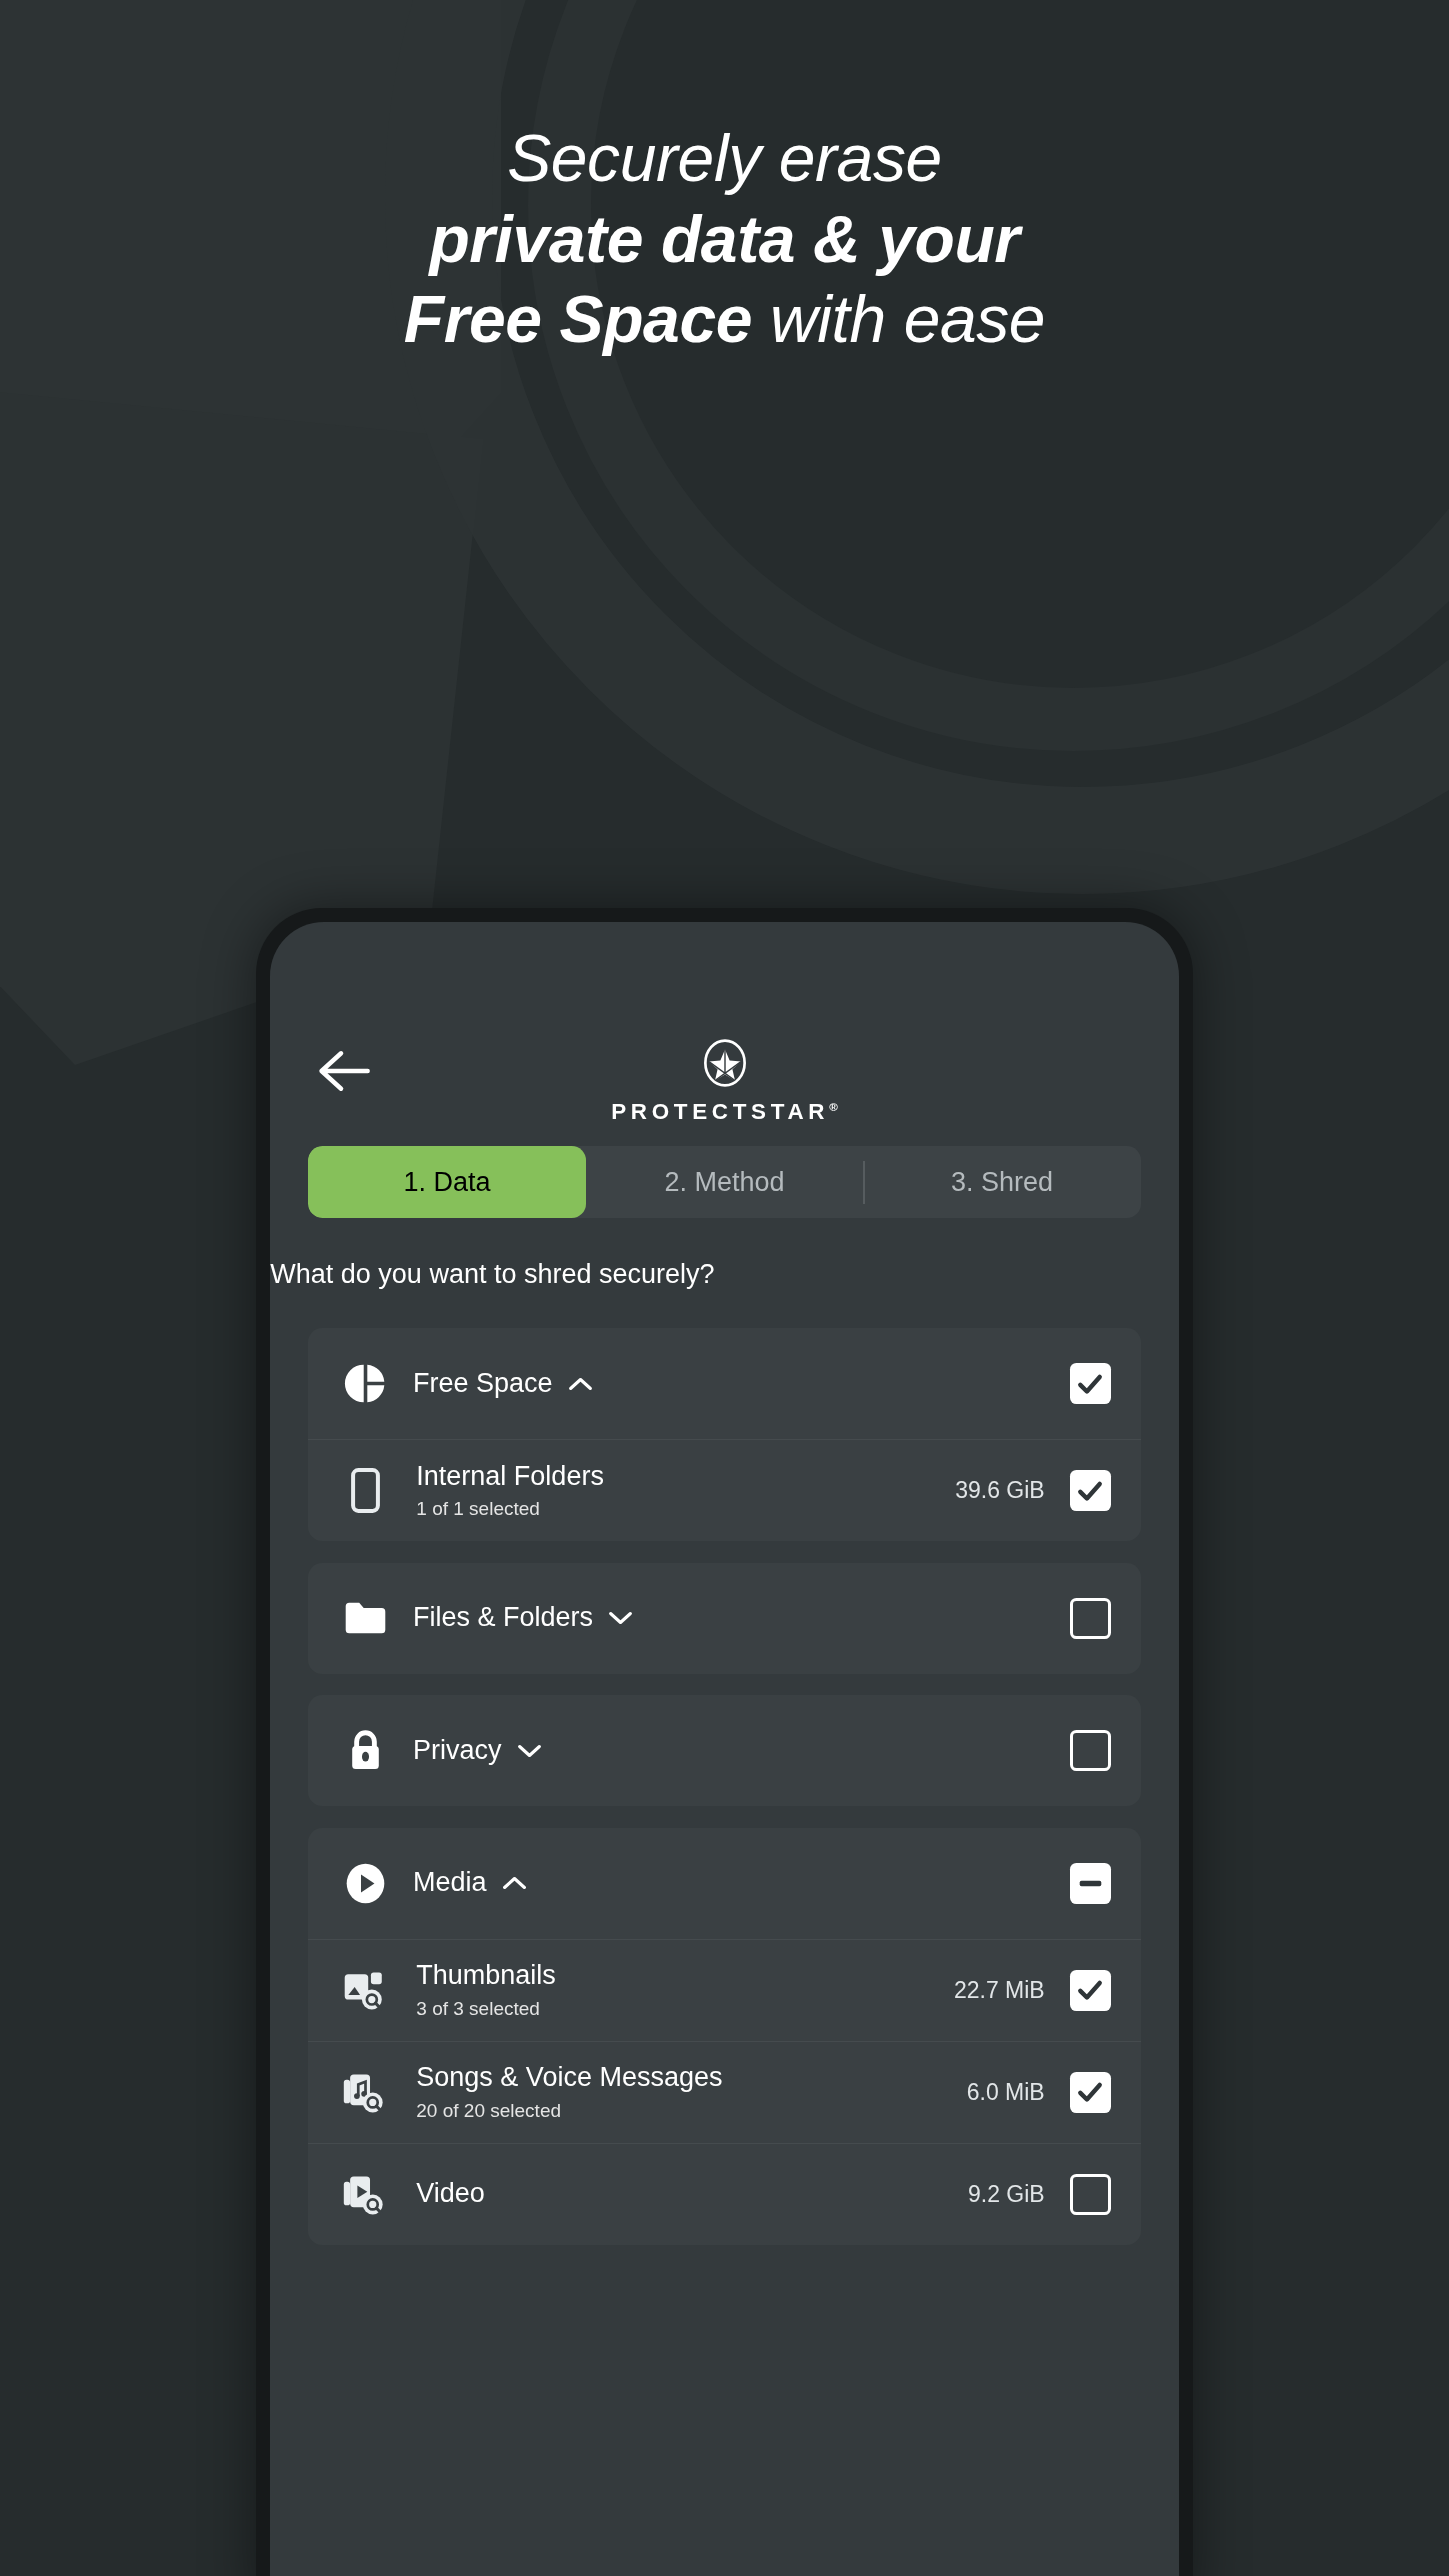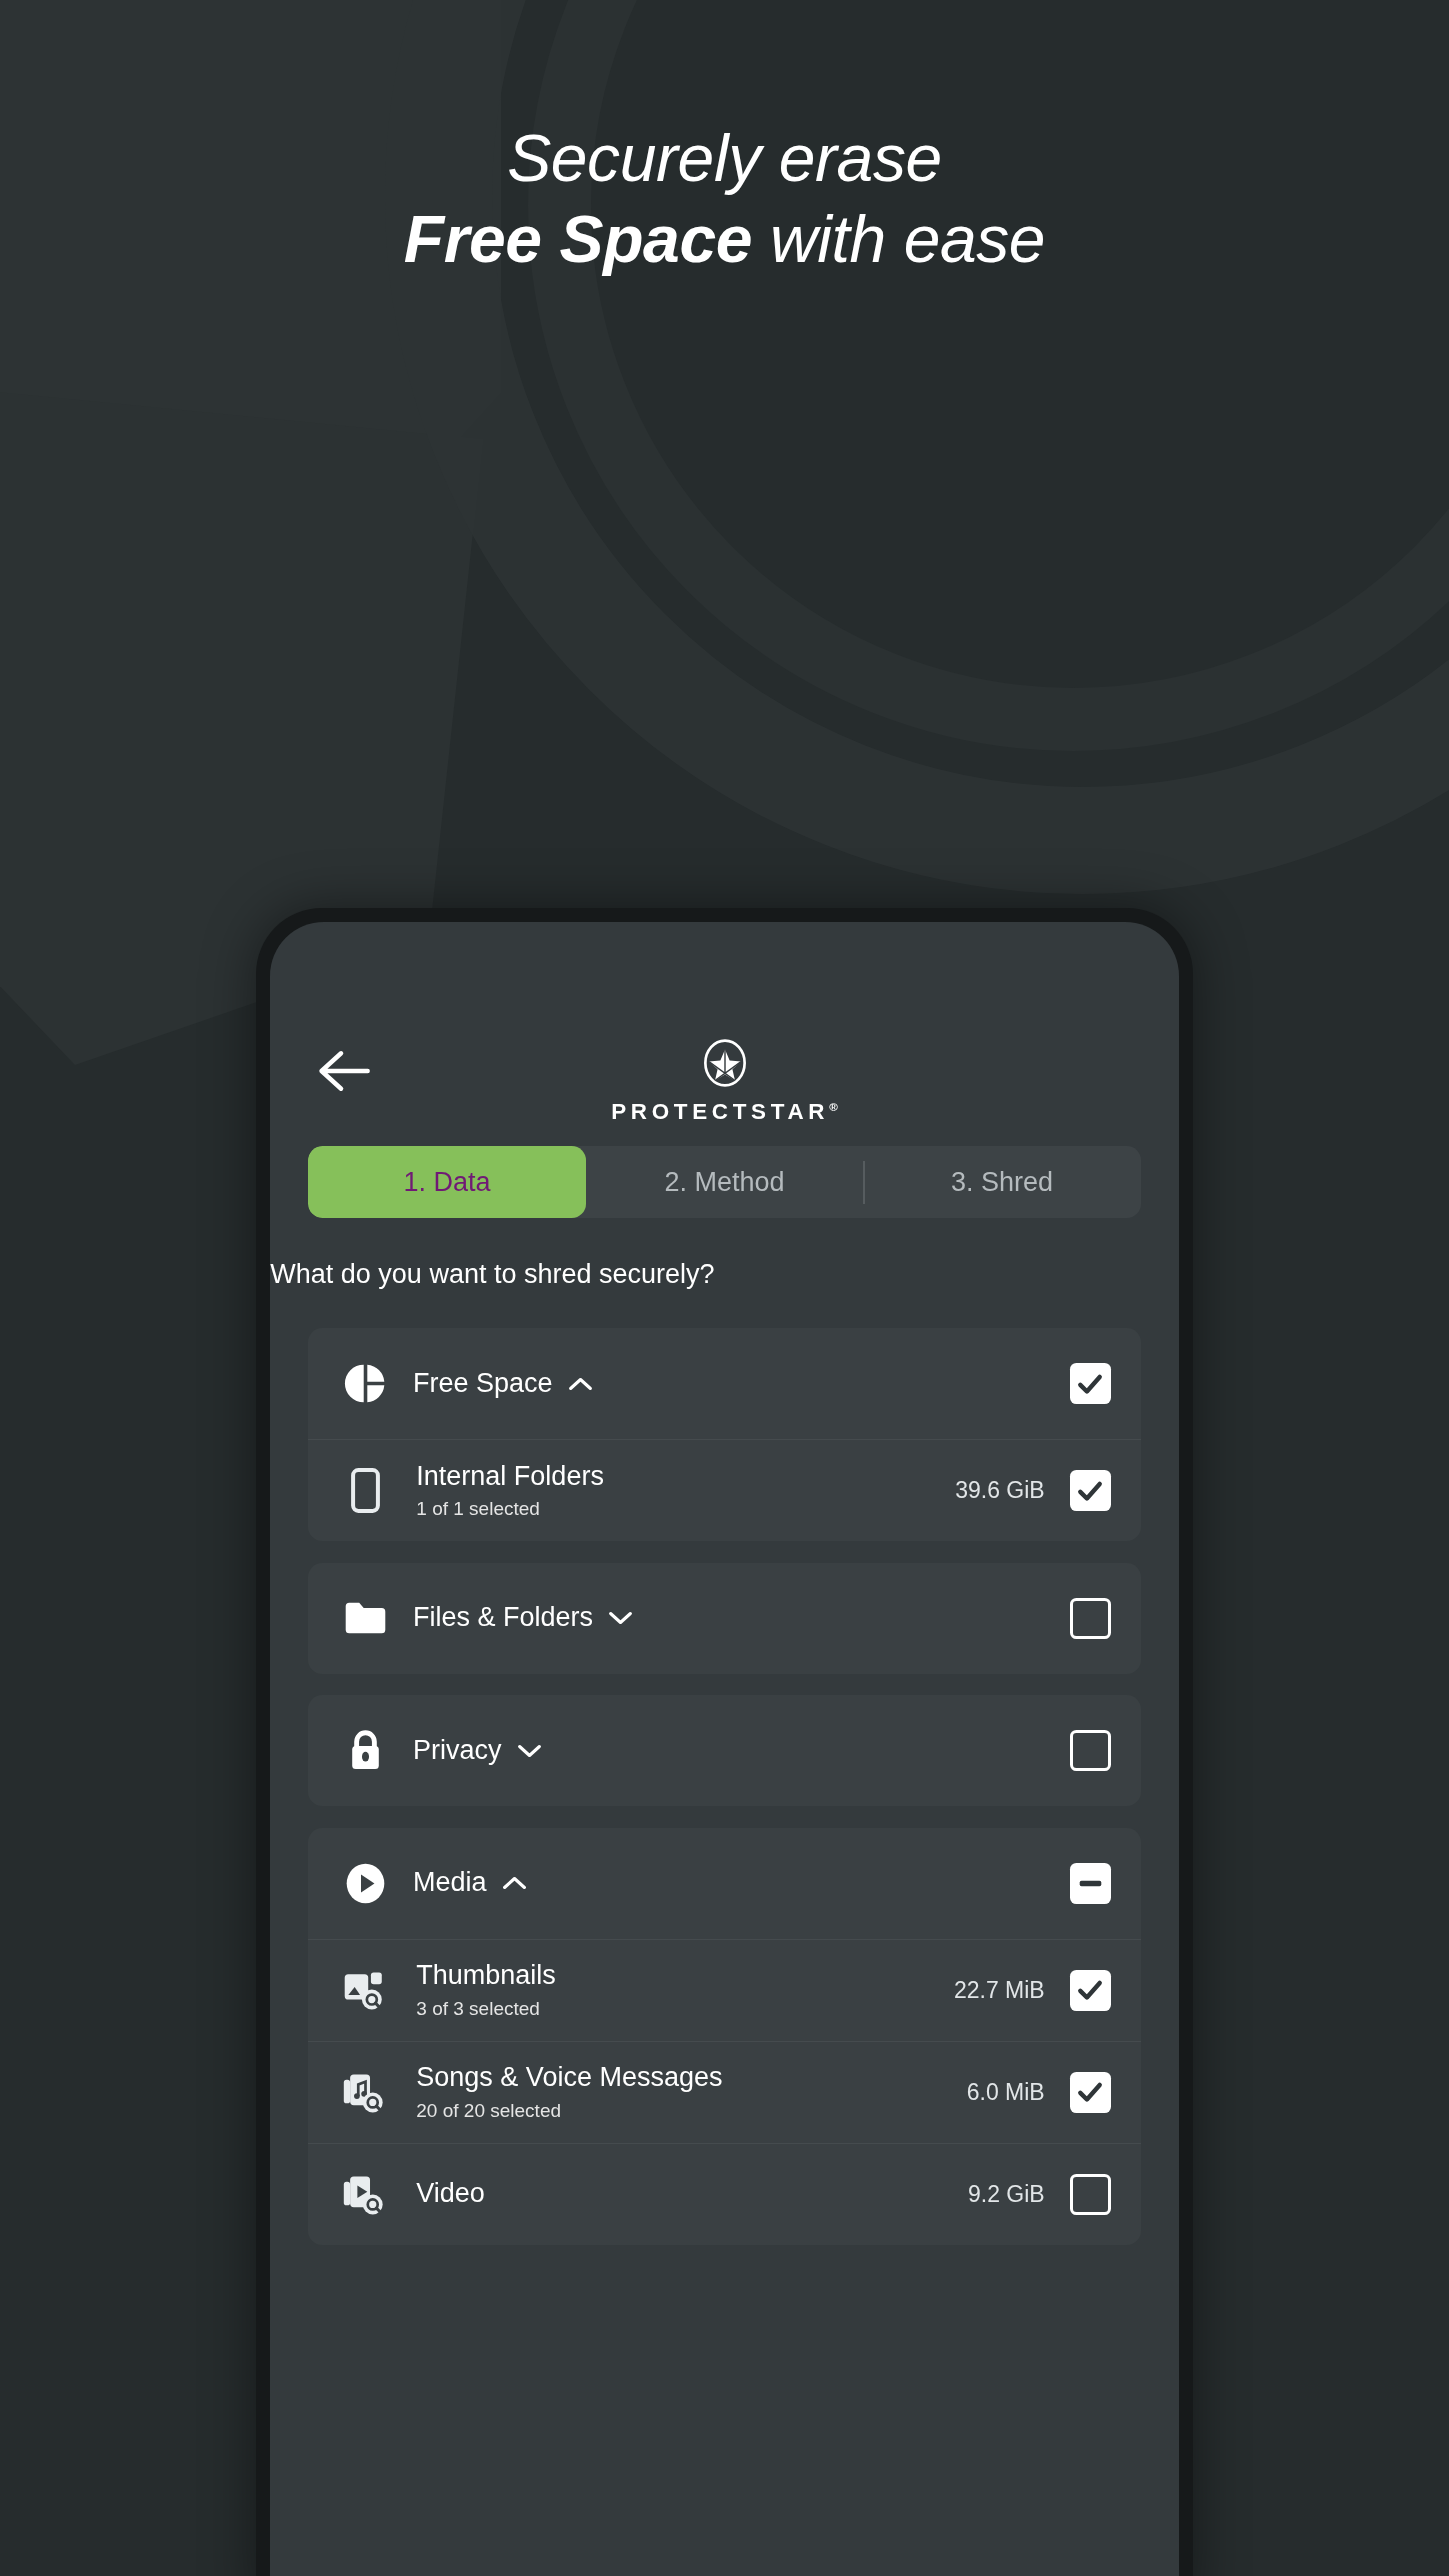--- a/index.html
+++ b/index.html
@@ -87,21 +87,21 @@
   #tabs {
     margin:0 38px; height:72px;
     background:#3d4346; border-radius:14.3px;
     display:flex; align-items:stretch; overflow:hidden;
   }
   .tab {
     flex:1; display:flex; align-items:center; justify-content:center;
     font-size:27px; color:#b5bbbe; cursor:pointer; position:relative;
   }
   .tab.active {
-    background:#86c05a; color:#701a75; border-radius:14.3px; font-weight:400;
+    background:#86c05a; color:#000000; border-radius:14.3px; font-weight:400;
   }
   .tab.divided::before {
     content:""; position:absolute; left:0; top:14.3px; bottom:14.3px;
     width:1.8px; background:#565c5f;
   }
 
   
   #question {
     text-align:left; color:#ffffff; font-size:27px;
     margin-top:41px; margin-bottom:38px;
@@ -153,20 +153,21 @@
 
 <div id="bg">
   <div class="bg-shape poly-a"></div>
   <div class="bg-shape poly-b"></div>
   <div class="bg-shape arc-outer"></div>
   <div class="bg-shape arc-inner"></div>
 </div>
 
 <div id="headline">
   <div class="line hl-1">Securely erase</div>
+  <div class="line hl-2">private data &amp; your</div>
   <div class="line hl-3"><span>Free Space</span><span class="light"> with ease</span></div>
 </div>
 
 <div id="phone">
   <div id="screen">
 
     <div id="app-header">
       <div id="back-btn">
         <svg width="55" height="48" viewBox="0 0 62 54">
           <path d="M4 27 H56 M4 27 L26 7 M4 27 L26 47" stroke="#ffffff" stroke-width="5" fill="none" stroke-linecap="round" stroke-linejoin="round"></path>

